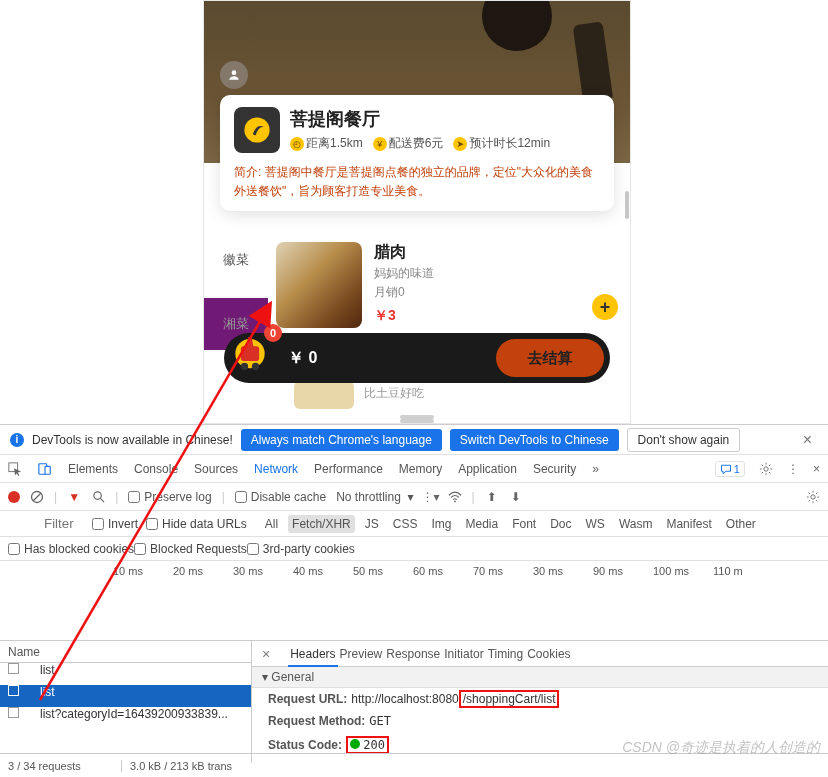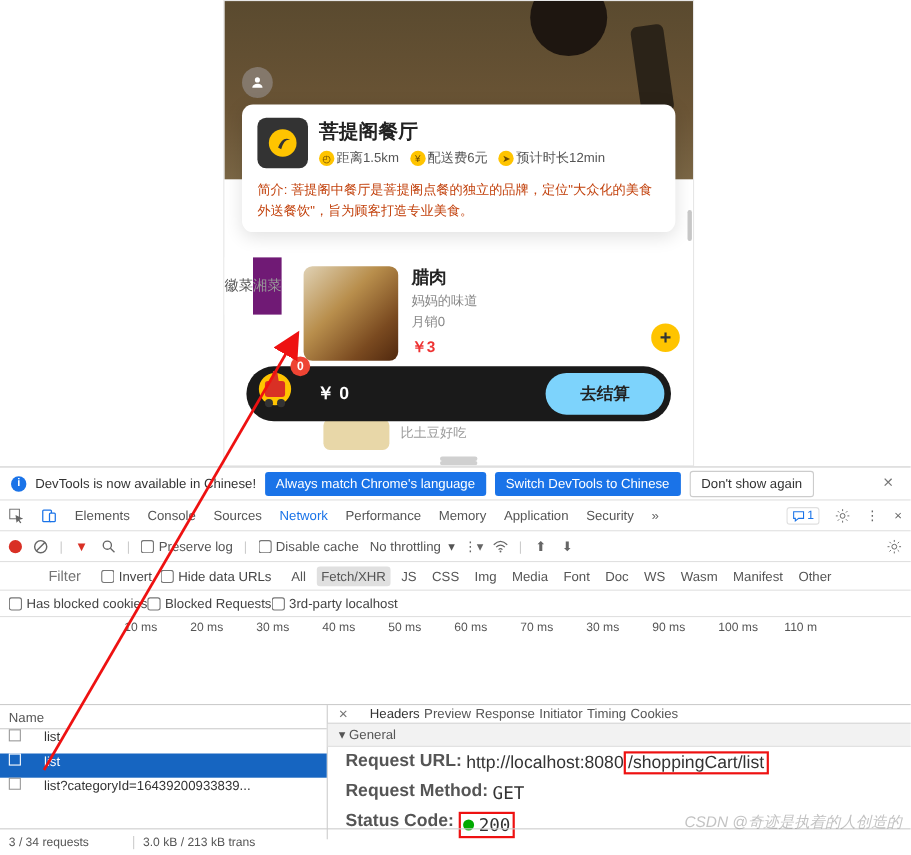--- a/index.html
+++ b/index.html
@@ -16,39 +16,39 @@
 .shop-card { position:absolute; left:16px; top:94px; right:16px; background:#fff; border-radius:10px; box-shadow:0 4px 16px rgba(0,0,0,.12); padding:12px 14px 10px; }
 .shop-row1 { display:flex; gap:10px; }
 .shop-logo { width:46px; height:46px; border-radius:8px; background:#333; display:flex; align-items:center; justify-content:center; }
 .shop-logo svg { width:28px; height:28px; }
 .shop-title { font-size:18px; font-weight:600; color:#222; }
 .shop-tags { display:flex; gap:10px; margin-top:4px; font-size:12px; color:#555; align-items:center; }
 .tag-dot { width:14px; height:14px; border-radius:50%; background:#ffc400; display:inline-flex; align-items:center; justify-content:center; font-size:9px; color:#6b4a00; margin-right:2px; }
 .shop-desc { font-size:12px; color:#c2410c; margin-top:10px; line-height:1.6; }
 
 .menu-area { position:absolute; top:233px; left:0; right:0; bottom:36px; display:flex; }
-.cat-col { width:64px; display:flex; flex-direction:row; }
+.cat-col { width:64px; display:flex; flex-direction:column;gap:12px; }
 .cat-item { height:52px; display:flex; align-items:center; justify-content:center; font-size:13px; color:#555; background:#fff; }
 .cat-item.dim { color:#999; background:#701a75; }
 .food-col { flex:1; padding:8px 12px 0 8px; }
 .food-card { display:flex; gap:12px; position:relative; }
 .food-img { width:86px; height:86px; border-radius:8px; background:linear-gradient(135deg,#e0d2b5 0,#b88e4c 40%,#7a4a20 75%,#50280e 100%); }
 .food-info { flex:1; }
 .food-name { font-size:16px; font-weight:600; color:#222; }
 .food-sub  { font-size:12px; color:#888; margin-top:2px; }
 .food-sales{ font-size:12px; color:#888; margin-top:2px; }
 .food-price{ font-size:14px; color:#e33; margin-top:6px; font-weight:600; }
 .add-btn { position:absolute; right:0; bottom:8px; width:26px; height:26px; border-radius:50%; background:#ffc400; color:#333; font-size:18px; display:flex; align-items:center;justify-content:center; font-weight:700; }
 
 .checkout-bar { position:absolute; left:20px; right:20px; bottom:40px; height:50px; border-radius:25px; background:#1a1a1a; display:flex; align-items:center; z-index:5; }
 .cart-icon { position:relative; width:52px; height:52px; margin-left:4px; margin-top:-8px; }
 .cart-svg { width:44px; height:44px; }
 .cart-badge { position:absolute; top:-4px; right:-2px; background:#e43; color:#fff; font-size:11px; font-weight:700; width:18px; height:18px; border-radius:50%; display:flex; align-items:center; justify-content:center; }
 .cart-total { color:#fff; font-size:16px; font-weight:700; margin-left:8px; }
-.checkout-btn { margin-left:auto; width:108px; height:38px; margin-right:6px; border-radius:19px; background:#7dd3fc; display:flex; align-items:center; justify-content:center; font-size:15px; font-weight:600; color:#222; }
+.checkout-btn { margin-left:auto; width:108px; height:38px; margin-right:6px; border-radius:19px; background:#c2410c; display:flex; align-items:center; justify-content:center; font-size:15px; font-weight:600; color:#222; }
 
 .peek { position:absolute; bottom:14px; left:90px; right:14px; height:28px; display:flex; gap:10px; }
 .peek-img { width:60px; height:28px; background:#e8d7a8; border-radius:6px; }
 .peek-text { font-size:12px; color:#999; padding-top:4px; }
 .grip { position:absolute; bottom:4px; left:50%; transform:translateX(-50%); width:34px; height:4px; background:#d0d0d0; border-radius:2px; }
 .grip::after{content:"";display:block;width:34px;height:4px;background:#d0d0d0;border-radius:2px;margin-top:4px;}
 
 .rt-scroll { position:absolute; right:1px; top:190px; width:4px; height:28px; background:#c7c7c7; border-radius:2px; }
 .rt-gutter { position:absolute; right:0px; top:4px; bottom:4px; width:6px; }
 
@@ -80,34 +80,34 @@
 .filter-input { border:none; width:40px; color:#888;margin-left:36px; }
 .ftab { padding:2px 4px; color:#555; }
 .ftab.active { background:#e0e0e0; border-radius:3px; }
 .extra-bar { height:24px; padding:2px 8px; font-size:12px; color:#444; }
 
 .timeline { height:80px; position:relative; border-bottom:1px solid #ccc; }
 .tl-ticks { display:flex; justify-content:center; padding:4px 12px 0 42px; font-size:11px; color:#555;margin-left:28px; }
 .tl-ticks span{ width:60px; text-align:left; }
 
 .net-body { display:flex; height:122px; }
-.req-list { width:298px; border-right:1px solid #ccc; display:flex; flex-direction:column; }
+.req-list { width:252px; border-right:1px solid #ccc; display:flex; flex-direction:column; }
 .req-head { height:22px; border-bottom:1px solid #ccc; padding:4px 8px; color:#555; }
 .req-row { height:22px; display:flex; align-items:flex-start; gap:21px; padding:0 8px; font-size:12px; }
 .req-row .cb { width:11px; height:11px; border:1px solid #999; }
 .req-row.sel { background:#1665c1; color:#fff; }
 .req-row.sel .cb { border-color:#fff; }
 
 .det { flex:1; display:flex; flex-direction:column; }
 .det-tabs { height:26px; border-bottom:1px solid #ccc; display:flex; align-items:center; gap:18px; padding:0 10px; font-size:12px; }
 .det-tabs .x { color:#777; font-size:14px; }
 .det-tab { color:#555; padding:4px 2px; }
 .det-tab.active { border-bottom:2px solid #1a73e8; color:#333; }
 .det-sec { background:#f2f2f2; padding:3px 10px; font-size:12px; color:#555; border-bottom:1px solid #e0e0e0;}
-.det-kv { padding:4px 16px; font-size:16px; display:flex; gap:4px; align-items:flex-start; }
+.det-kv { padding:4px 16px; font-size:12px; display:flex; gap:4px; align-items:center; }
 .det-k { font-weight:700; color:#555; }
 .det-v { font-family:Consolas,monospace; color:#333; }
 .redbox { border:2px solid #e11; padding:0 2px; }
 .st-dot { width:10px; height:10px; border-radius:50%; background:#0a0; display:inline-block; }
 
 .status-bar { position:absolute; left:0; right:0; bottom:0; height:24px; border-top:1px solid #ccc; display:flex; align-items:center; font-size:11px; color:#555; }
 .status-bar .c1 { width:122px; padding:0 8px; border-right:1px solid #ccc; }
 .status-bar .c2 { padding:0 8px; }
 
 .watermark { position:absolute; right:8px; bottom:20px; color:rgba(120,120,120,.45); font-size:14px;font-style:italic; }
@@ -279,21 +279,21 @@
   <div class="dt-row filter-bar">
     <input class="filter-input" placeholder="Filter" style="">
     <label><input type="checkbox" style=""><span>Invert</span></label>
     <label><input type="checkbox" style=""><span>Hide data URLs</span></label>
     <span id="ftabs-holder"><span class="ftab" style="margin-left: 6px;">All</span><span class="ftab active" style="margin-left: 6px;">Fetch/XHR</span><span class="ftab" style="margin-left: 6px;">JS</span><span class="ftab" style="margin-left: 6px;">CSS</span><span class="ftab" style="margin-left: 6px;">Img</span><span class="ftab" style="margin-left: 6px;">Media</span><span class="ftab" style="margin-left: 6px;">Font</span><span class="ftab" style="margin-left: 6px;">Doc</span><span class="ftab" style="margin-left: 6px;">WS</span><span class="ftab" style="margin-left: 6px;">Wasm</span><span class="ftab" style="margin-left: 6px;">Manifest</span><span class="ftab" style="margin-left: 6px;">Other</span></span>
   </div>
 
   <div class="dt-row extra-bar">
     <label><input type="checkbox" style=""><span>Has blocked cookies</span></label>
     <label><input type="checkbox" style=""><span>Blocked Requests</span></label>
-    <label><input type="checkbox" style=""><span>3rd-party localhost</span></label>
+    <label><input type="checkbox" style=""><span>3rd-party cookies</span></label>
   </div>
 
   <div class="timeline">
     <div class="tl-ticks" id="tl-ticks">
         <span>10 ms</span>
         <span>20 ms</span>
         <span>30 ms</span>
         <span>40 ms</span>
         <span>50 ms</span>
         <span>60 ms</span>

